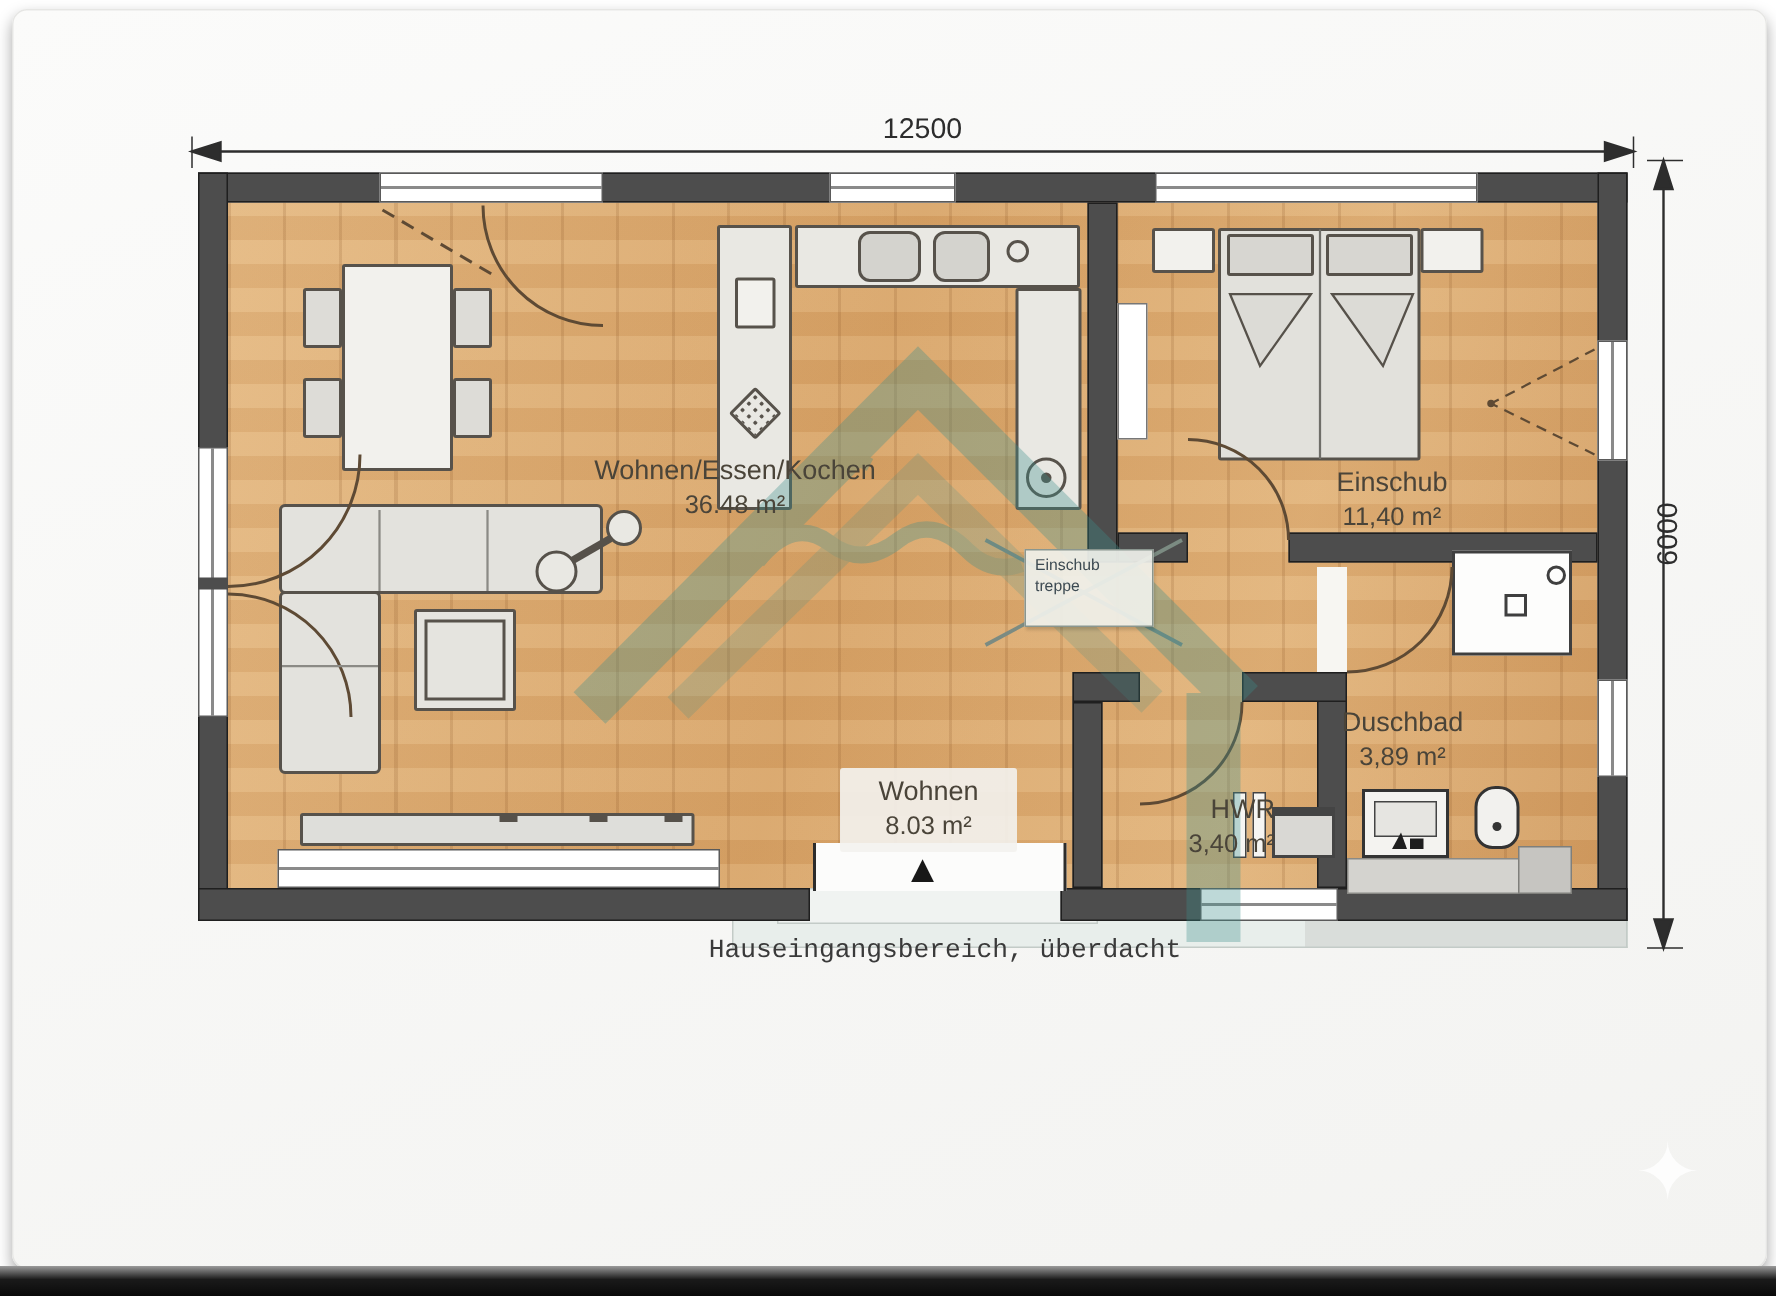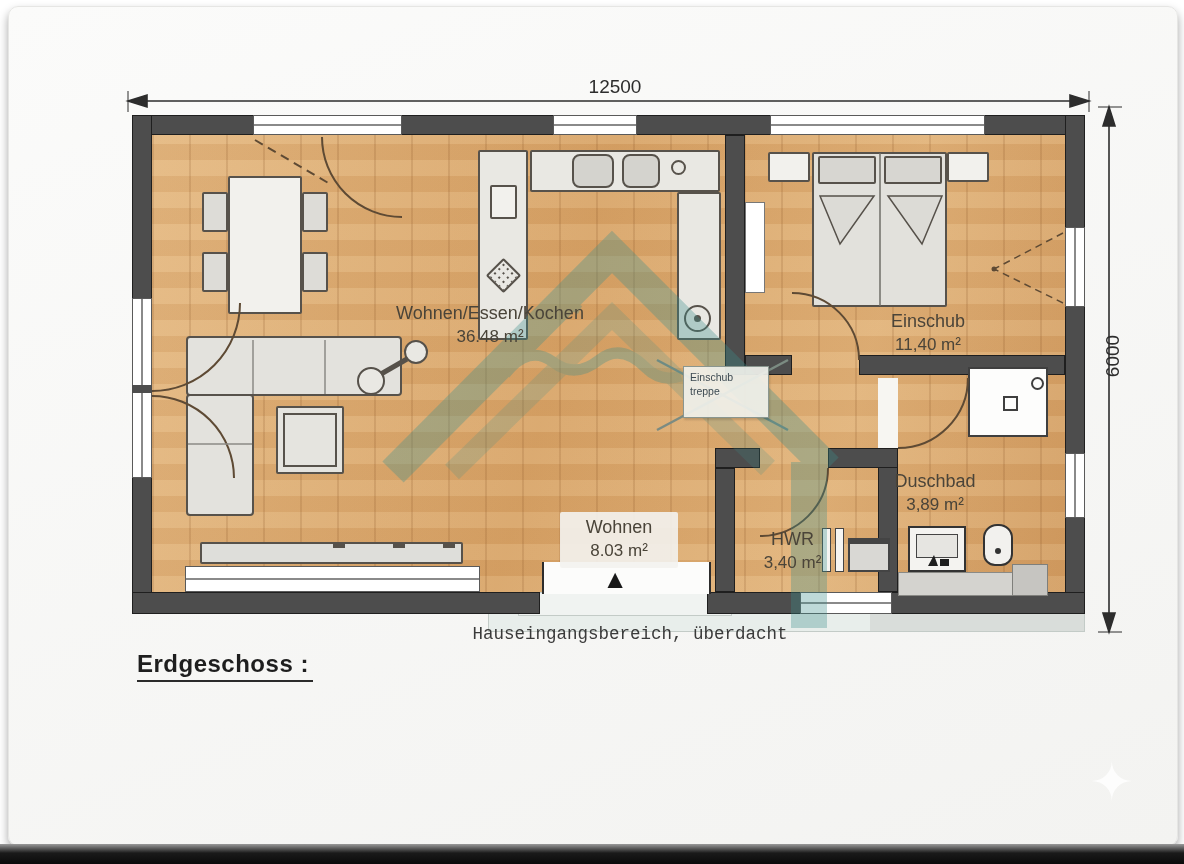--- a/index.html
+++ b/index.html
@@ -197,27 +197,26 @@
   </div>
   <div class="abs lbl" style="left:858px;top:310px;width:140px;">
     <div>Einschub</div>
     <small>11,40 m²</small>
   </div>
   <div class="abs dielepatch" style="left:560px;top:512px;width:118px;height:56px;"></div>
   <div class="abs lbl" style="left:560px;top:516px;width:118px;">
     <div>Wohnen</div>
     <small>8.03 m²</small>
   </div>
-  <div class="abs lbl" style="left:735px;top:528px;width:115px;">
+  <div class="abs lbl" style="left:735px;top:528px;width:115px;text-align:right;">
     <div>HWR</div>
     <small>3,40 m²</small>
   </div>
   <div class="abs lbl" style="left:870px;top:470px;width:130px;">
     <div>Duschbad</div>
     <small>3,89 m²</small>
   </div>
 
   <div class="abs dim" style="left:555px;top:76px;width:120px;">12500</div>
   <div class="abs dim" style="left:1078px;top:345px;width:70px;transform:rotate(-90deg);">6000</div>
 
   <div class="abs note" style="left:430px;top:624px;width:400px;">Hauseingangsbereich, überdacht</div>
-  <div class="abs title" style="left:137px;top:650px;">Erdgeschoss :</div>
 </div>
 
 </body></html>

